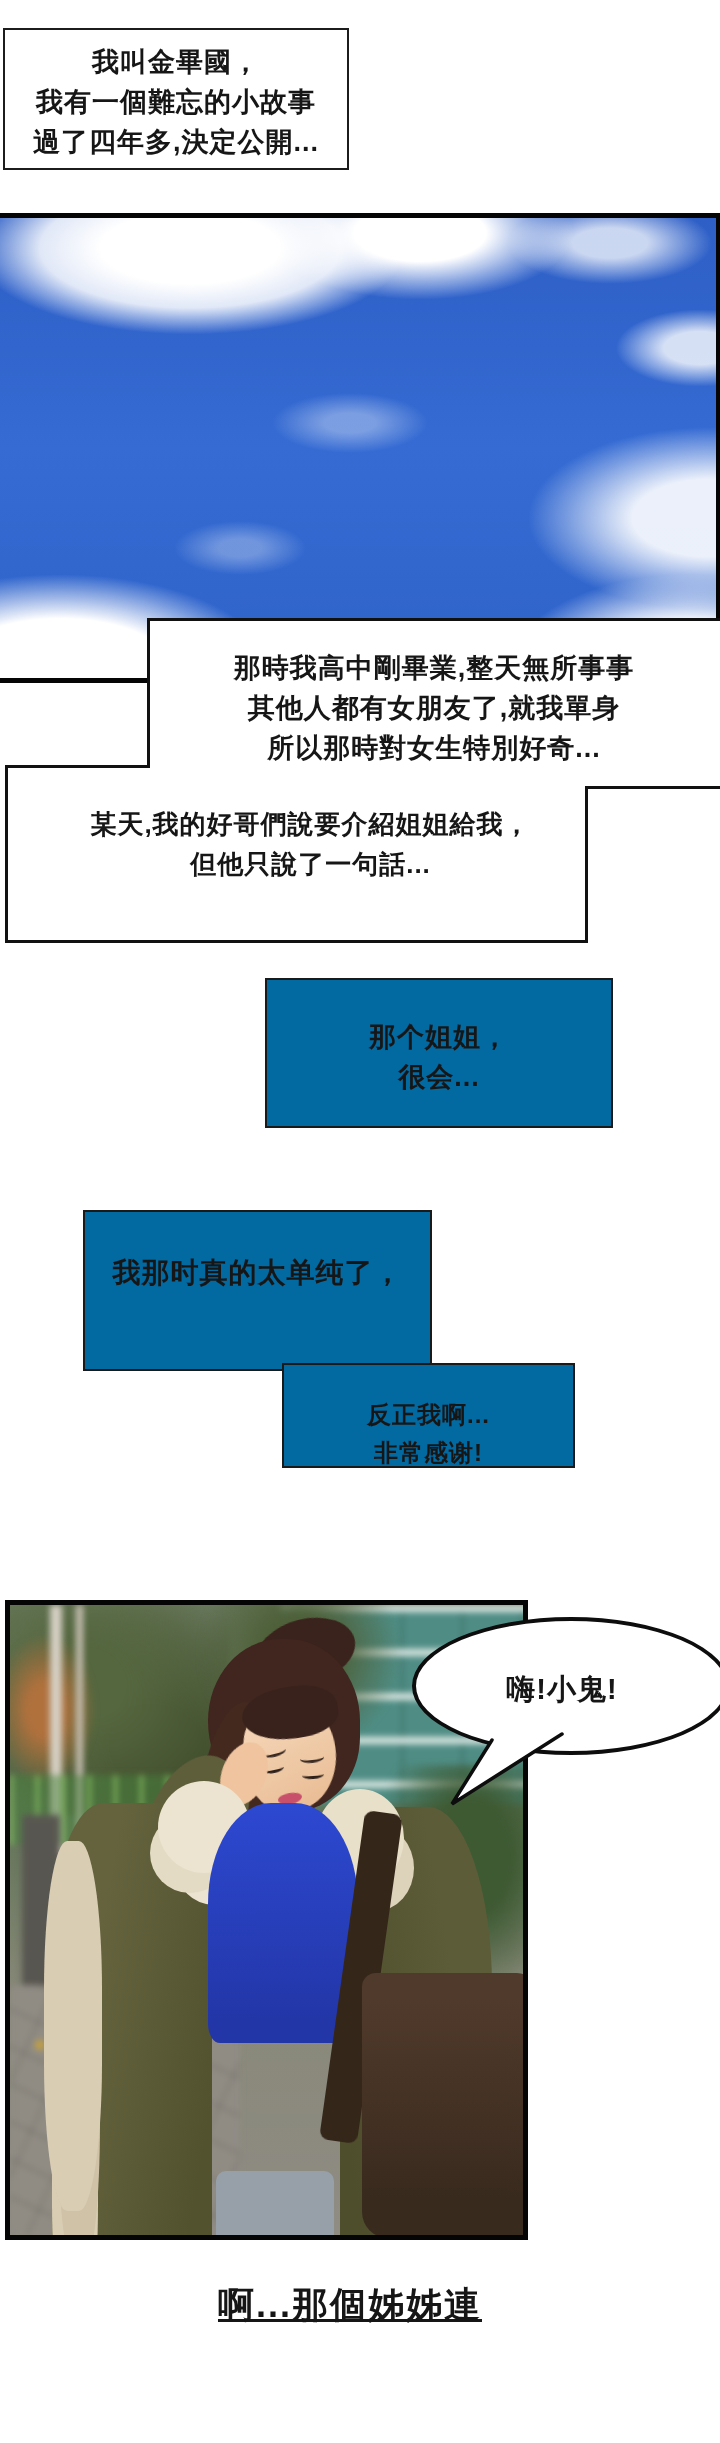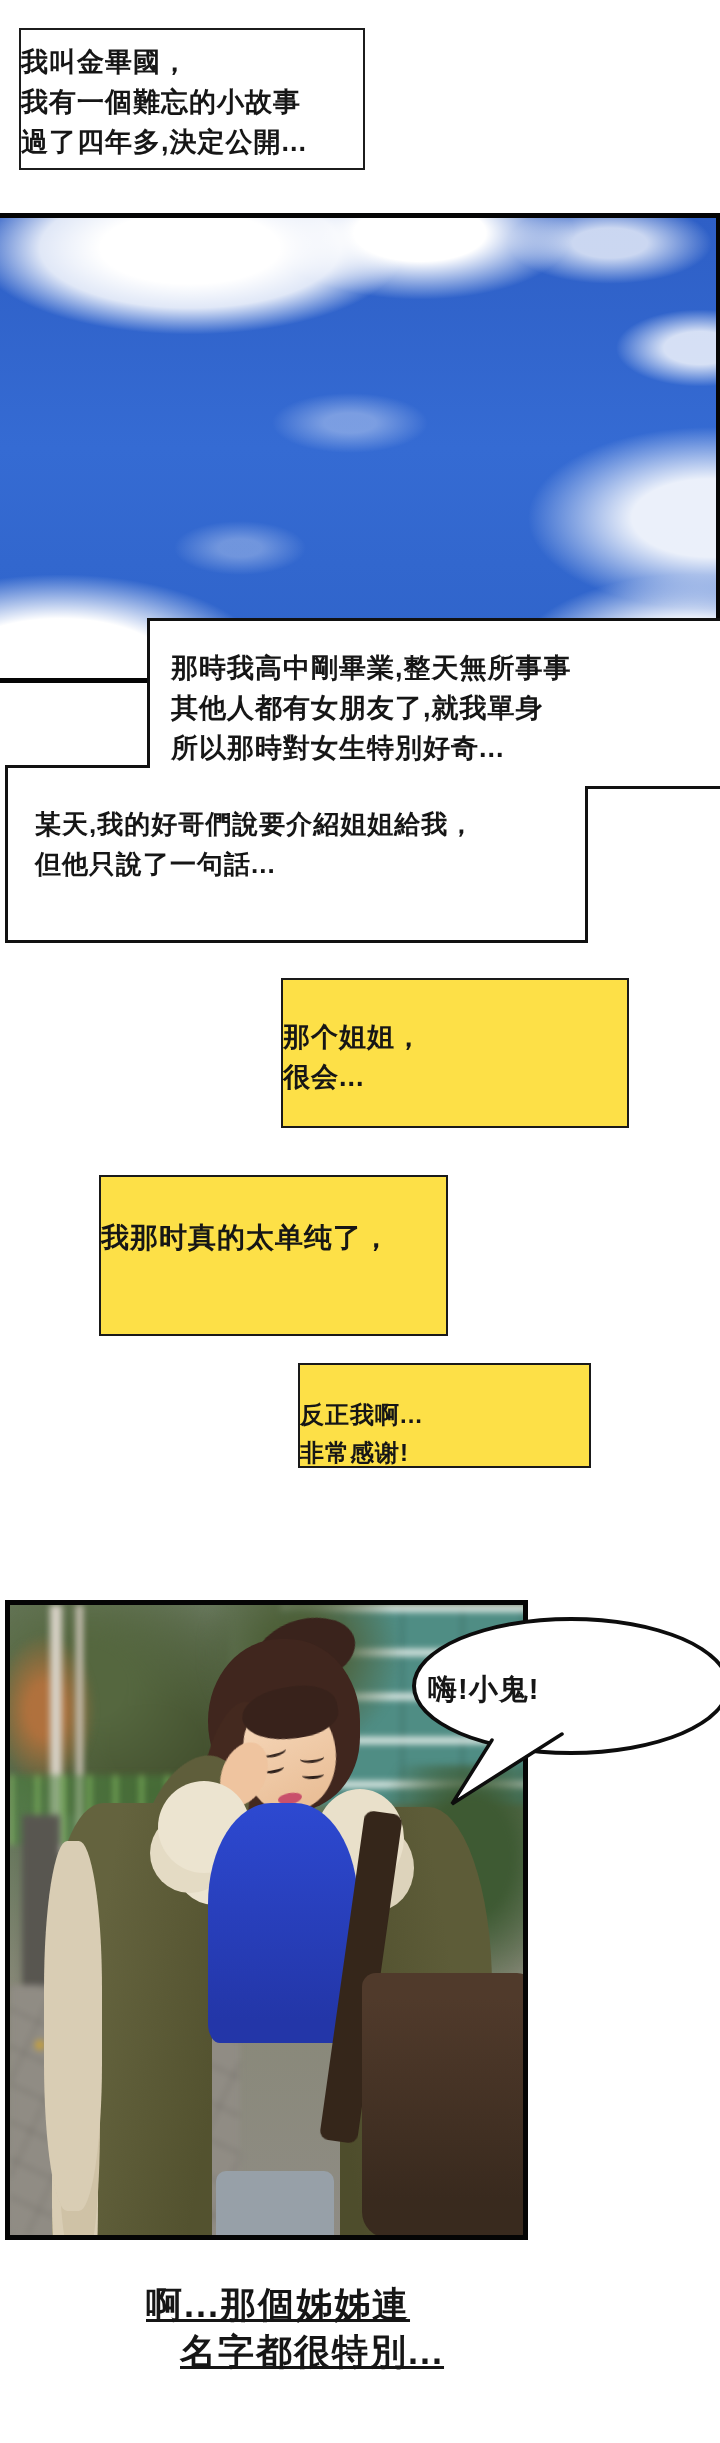--- a/index.html
+++ b/index.html
@@ -3,21 +3,21 @@
 <meta charset="utf-8">
 <style>
   * { margin:0; padding:0; box-sizing:border-box; }
   html,body { background:#ffffff; }
   .page {
     position:relative; width:720px; height:2443px; overflow:hidden;
     background:#ffffff; color:#141414;
     font-family:"Liberation Sans", sans-serif;
   }
   .abs { position:absolute; }
-  .txt { font-weight:600; text-align:left; letter-spacing:1px; color:#161616;margin-left:16px; }
+  .txt { font-weight:600; text-align:center; letter-spacing:1px; color:#161616; }
 
   
   .box-intro { left:3px; top:28px; width:346px; height:142px;
     background:#fff; border:2px solid #1c1c1c; padding-top:12px;
     font-size:27px; line-height:40px; }
 
   
   .sky-photo { left:0; top:213px; width:720px; height:470px;
     border-top:5px solid #050505; border-bottom:5px solid #050505; border-right:4px solid #050505;
     background-image:
@@ -34,23 +34,23 @@
       linear-gradient(180deg,#2e5fc6 0%,#356bd3 50%,#2f63c9 100%);
   }
 
   
   .panel-lines { left:0; top:600px; width:720px; height:420px; }
 
   .box2-text { left:155px; top:648px; width:558px; font-size:27px; line-height:40px; }
   .box3-text { left:19px;  top:804px; width:583px; font-size:26px; line-height:40px; }
 
   
-  .nbox { position:absolute; background:#fde047; border:2.5px solid #1a1a1a; }
+  .nbox { position:absolute; background:#0369a1; border:2.5px solid #1a1a1a; }
   .box-sister { left:265px; top:978px;  width:348px; height:150px; padding-top:37px; font-size:27px; line-height:40px; }
-  .box-naive  { left:83px;  top:1175px; width:349px; height:161px; padding-top:42px; font-size:28px; line-height:38px; }
+  .box-naive  { left:83px;  top:1210px; width:349px; height:161px; padding-top:42px; font-size:28px; line-height:38px; }
   .box-thanks { left:282px; top:1363px; width:293px; height:105px; padding-top:31px; font-size:24px; line-height:38px; }
 
   
   .woman-photo { left:5px; top:1600px; width:523px; height:640px;
     border:5px solid #050505; overflow:hidden;
     background:linear-gradient(180deg,#68785c 0%,#5d6f52 28%,#707c64 45%,#888878 62%,#8f8c84 100%); }
   .woman-photo .bg { position:absolute; filter:blur(3px); }
   .p-trees-l { left:-20px; top:-10px; width:240px; height:220px;
     background:radial-gradient(ellipse at 40% 40%, #55673f 20%, rgba(85,103,63,0) 70%), radial-gradient(ellipse at 70% 70%, #44512f 20%, rgba(68,81,47,0) 70%); }
   .p-orange { left:-15px; top:30px; width:100px; height:150px;
@@ -196,16 +196,15 @@
 
   <div class="abs bubble"></div>
   <svg class="abs bubble-tail" viewBox="0 0 140 120" xmlns="http://www.w3.org/2000/svg">
     <polygon points="62,40 22,106 132,34" fill="#ffffff"></polygon>
     <path d="M62,42 L22,106 L132,36" fill="none" stroke="#0d0d0d" stroke-width="3.5" stroke-linecap="round"></path>
   </svg>
   <div class="abs txt bubble-text">嗨!小鬼!</div>
 
   <div class="abs txt caption">
     <div>啊...那個姊姊連</div>
-    <div class="cap-l2">名字都很特別...</div>
   </div>
 
 </div>
 
 </body></html>

